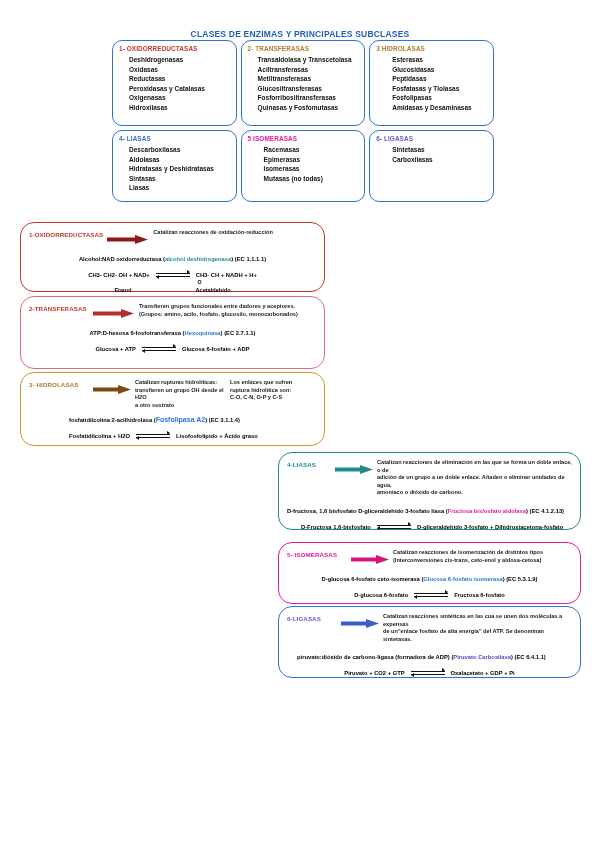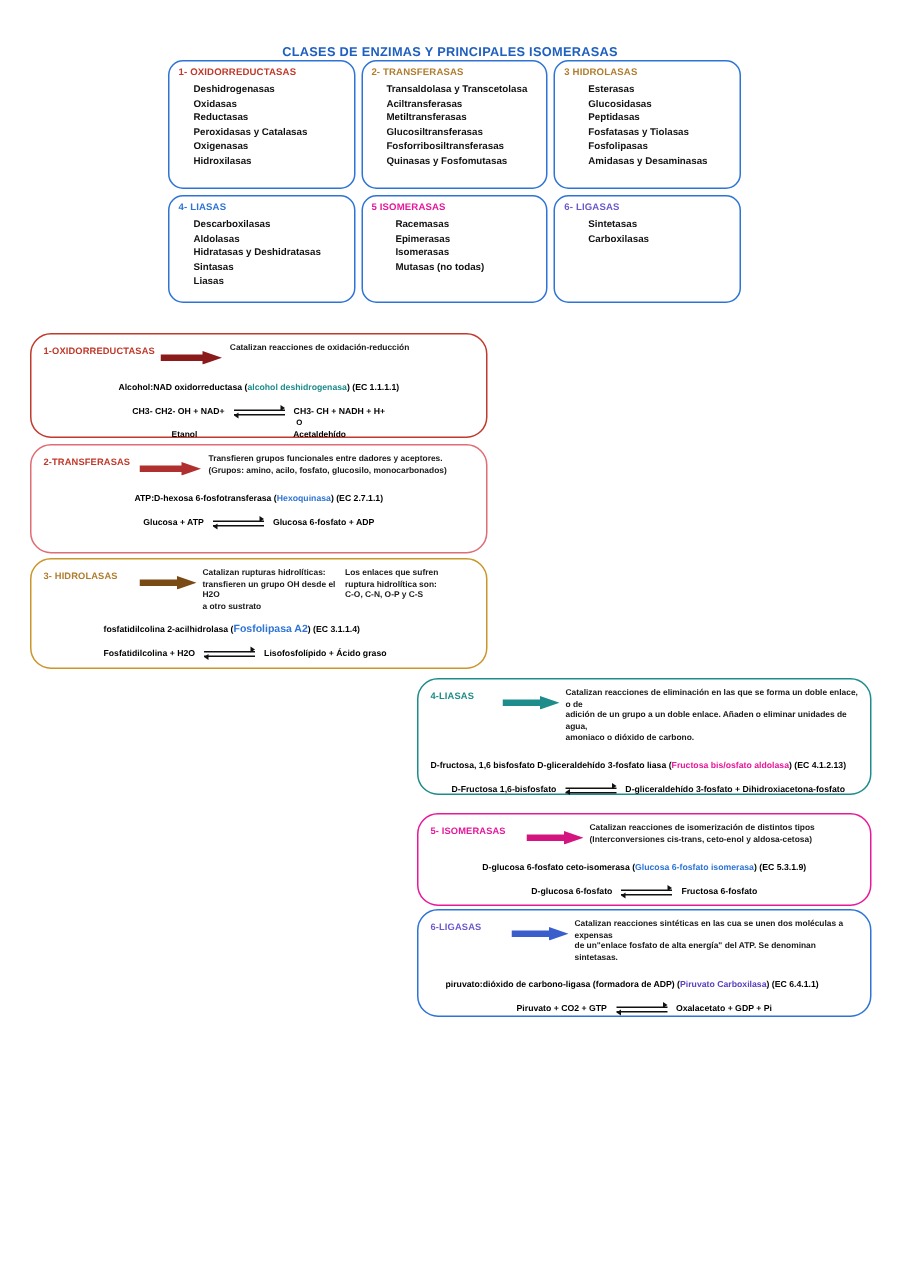--- a/index.html
+++ b/index.html
@@ -166,21 +166,21 @@
 
   .hl-blue { color: #2e74d6; }
   .hl-teal { color: #1f8c8c; }
   .hl-pink { color: #e8189b; }
   .hl-bigblue { color: #2e74d6; font-size: 7px; }
   .hl-violet { color: #5b3fbf; }
 </style>
 </head>
 <body>
 
-<div class="page-title">CLASES DE ENZIMAS Y PRINCIPALES ISOMERASAS</div>
+<div class="page-title">CLASES DE ENZIMAS Y PRINCIPALES SUBCLASES</div>
 
 <div class="class-grid">
 
   <div class="class-row">
 
     <div class="class-box r1 b1">
       <div class="class-title">1- OXIDORREDUCTASAS</div>
       <ul class="class-list">
         <li>Deshidrogenasas</li>
         <li>Oxidasas</li>

